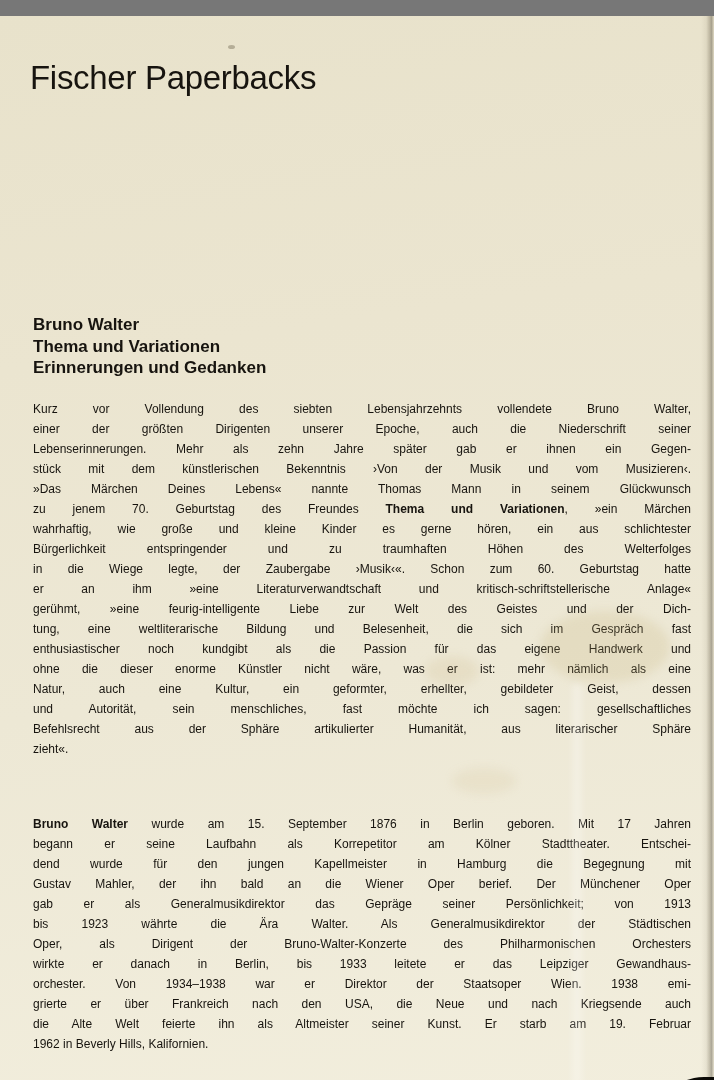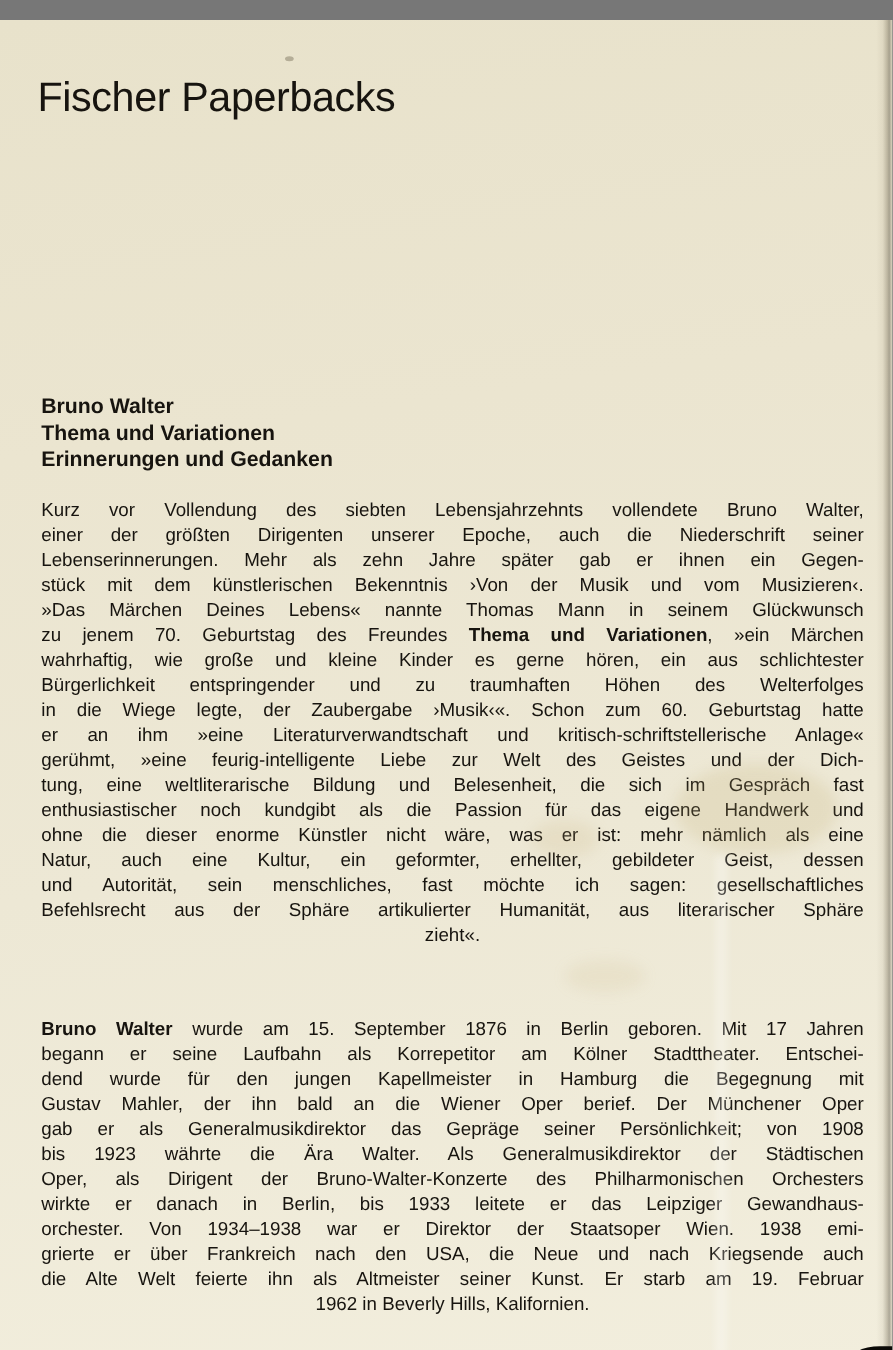--- a/index.html
+++ b/index.html
@@ -27,27 +27,27 @@
 
   
   .book-heading {
     position:absolute; left:33px; top:298px;
     font-size:17px; line-height:21.5px; font-weight:700;
   }
 
   
   .para {
     position:absolute; left:33px; width:658px;
-    font-size:15px; line-height:20px;
+    font-size:12px; line-height:20px;
   }
   .para-1 { top:383px; }
   .para-2 { top:798px; }
   .tline { width:100%; }
   .tline.just { text-align:justify; text-align-last:justify; }
-  .tline.last { text-align:center; }
+  .tline.last { text-align:left; }
   .b { font-weight:700; }
 
   
   .edge-right {
     position:absolute; top:0; right:0; bottom:0; width:13px;
     background:linear-gradient(to right,
       rgba(0,0,0,0) 0%,
       rgba(116,104,80,0.10) 40%,
       rgba(96,86,64,0.38) 68%,
       rgba(58,52,38,0.45) 80%,
@@ -114,21 +114,21 @@
       <div class="tline just"><span>Natur, auch eine Kultur, ein geformter, erhellter, gebildeter Geist, dessen</span></div>
       <div class="tline just"><span>und Autorität, sein menschliches, fast möchte ich sagen: gesellschaftliches</span></div>
       <div class="tline just"><span>Befehlsrecht aus der Sphäre artikulierter Humanität, aus literarischer Sphäre</span></div>
       <div class="tline last"><span>zieht«.</span></div>
     </div>
   <div class="para para-2">
       <div class="tline just"><span class="b">Bruno Walter</span><span> wurde am 15. September 1876 in Berlin geboren. Mit 17 Jahren</span></div>
       <div class="tline just"><span>begann er seine Laufbahn als Korrepetitor am Kölner Stadttheater. Entschei-</span></div>
       <div class="tline just"><span>dend wurde für den jungen Kapellmeister in Hamburg die Begegnung mit</span></div>
       <div class="tline just"><span>Gustav Mahler, der ihn bald an die Wiener Oper berief. Der Münchener Oper</span></div>
-      <div class="tline just"><span>gab er als Generalmusikdirektor das Gepräge seiner Persönlichkeit; von 1908</span></div>
+      <div class="tline just"><span>gab er als Generalmusikdirektor das Gepräge seiner Persönlichkeit; von 1913</span></div>
       <div class="tline just"><span>bis 1923 währte die Ära Walter. Als Generalmusikdirektor der Städtischen</span></div>
       <div class="tline just"><span>Oper, als Dirigent der Bruno-Walter-Konzerte des Philharmonischen Orchesters</span></div>
       <div class="tline just"><span>wirkte er danach in Berlin, bis 1933 leitete er das Leipziger Gewandhaus-</span></div>
       <div class="tline just"><span>orchester. Von 1934–1938 war er Direktor der Staatsoper Wien. 1938 emi-</span></div>
       <div class="tline just"><span>grierte er über Frankreich nach den USA, die Neue und nach Kriegsende auch</span></div>
       <div class="tline just"><span>die Alte Welt feierte ihn als Altmeister seiner Kunst. Er starb am 19. Februar</span></div>
       <div class="tline last"><span>1962 in Beverly Hills, Kalifornien.</span></div>
     </div>
 
   <div class="stain stain-1"></div>

